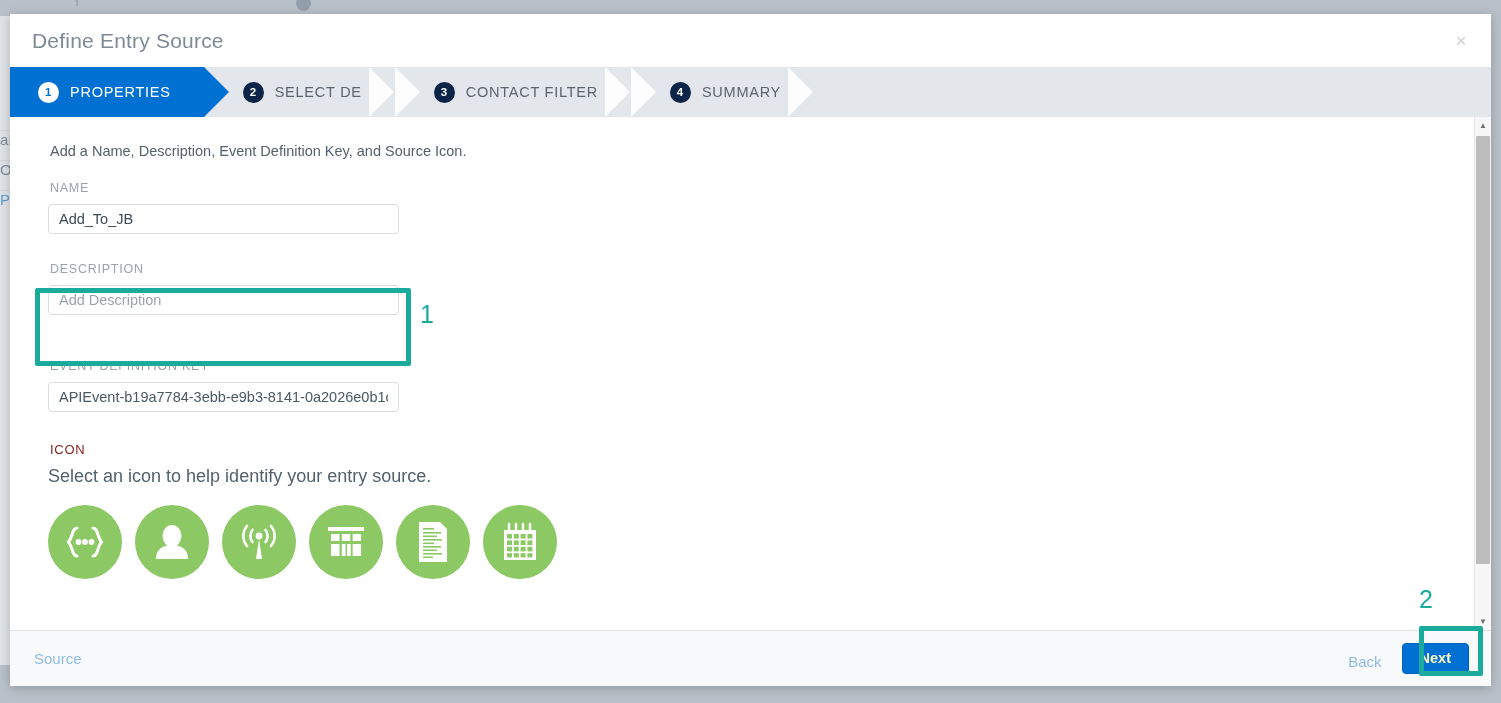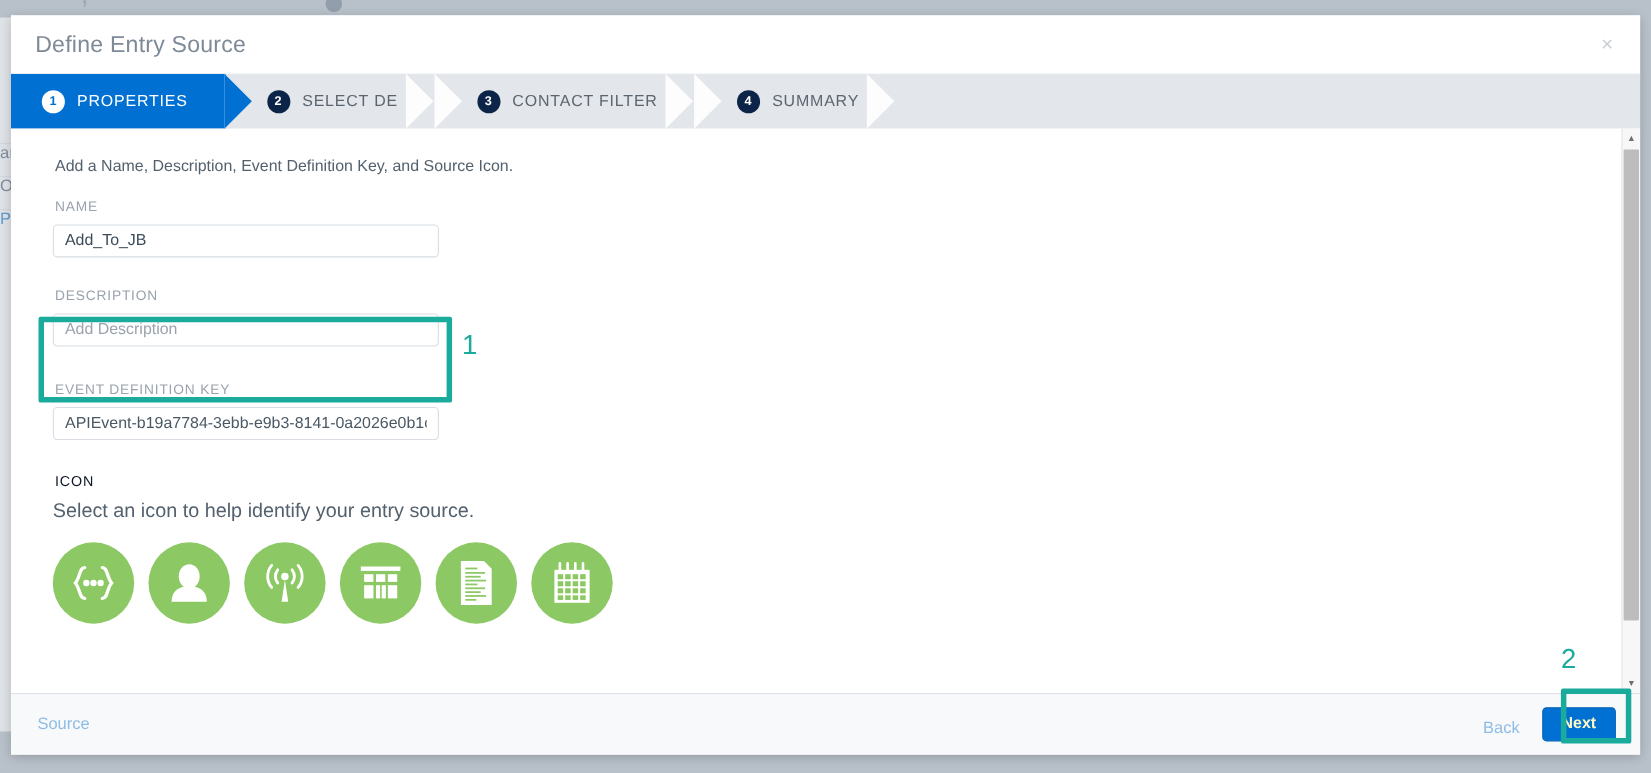--- a/index.html
+++ b/index.html
@@ -152,21 +152,21 @@
     pointer-events: none; z-index: 5;
   }
   .ann-1 {
     position: absolute; left: 410px; top: 183px;
     font-size: 25px; color: #1bab9d; font-weight: 400; z-index: 6;
   }
 
   
   .icon-section { margin-top: 30px; }
   .icon-label {
-    font-size: 13px; color: #0f172a; letter-spacing: .75px;
+    font-size: 13px; color: #7f1d1d; letter-spacing: .75px;
     margin: 0 0 9px 2px;
   }
   .icon-help {
     font-size: 18px; color: #54616d; margin: 0 0 18px 0;
   }
   .icon-row { display: flex; gap: 13px; }
   .icon-circle {
     width: 74px; height: 74px; border-radius: 50%;
     background: #8cc863;
     display: flex; align-items: center; justify-content: center;
@@ -276,21 +276,21 @@
       <div class="field-block">
         <div class="field-label">NAME</div>
         <input class="field-input" type="text" value="Add_To_JB" style="">
       </div>
 
       <div class="field-block" style="margin-top:28px;">
         <div class="field-label">DESCRIPTION</div>
         <input class="field-input" type="text" placeholder="Add Description" style="">
       </div>
 
-      <div class="field-block" style="margin-top:32px;">
+      <div class="field-block" style="margin-top:44px;">
         <div class="field-label">EVENT DEFINITION KEY</div>
         <input class="field-input readonlykey" type="text" value="APIEvent-b19a7784-3ebb-e9b3-8141-0a2026e0b1c" style="">
       </div>
 
       <div class="icon-section">
         <div class="icon-label">ICON</div>
         <p class="icon-help">Select an icon to help identify your entry source.</p>
         <div class="icon-row">
 
           <div class="icon-circle">

